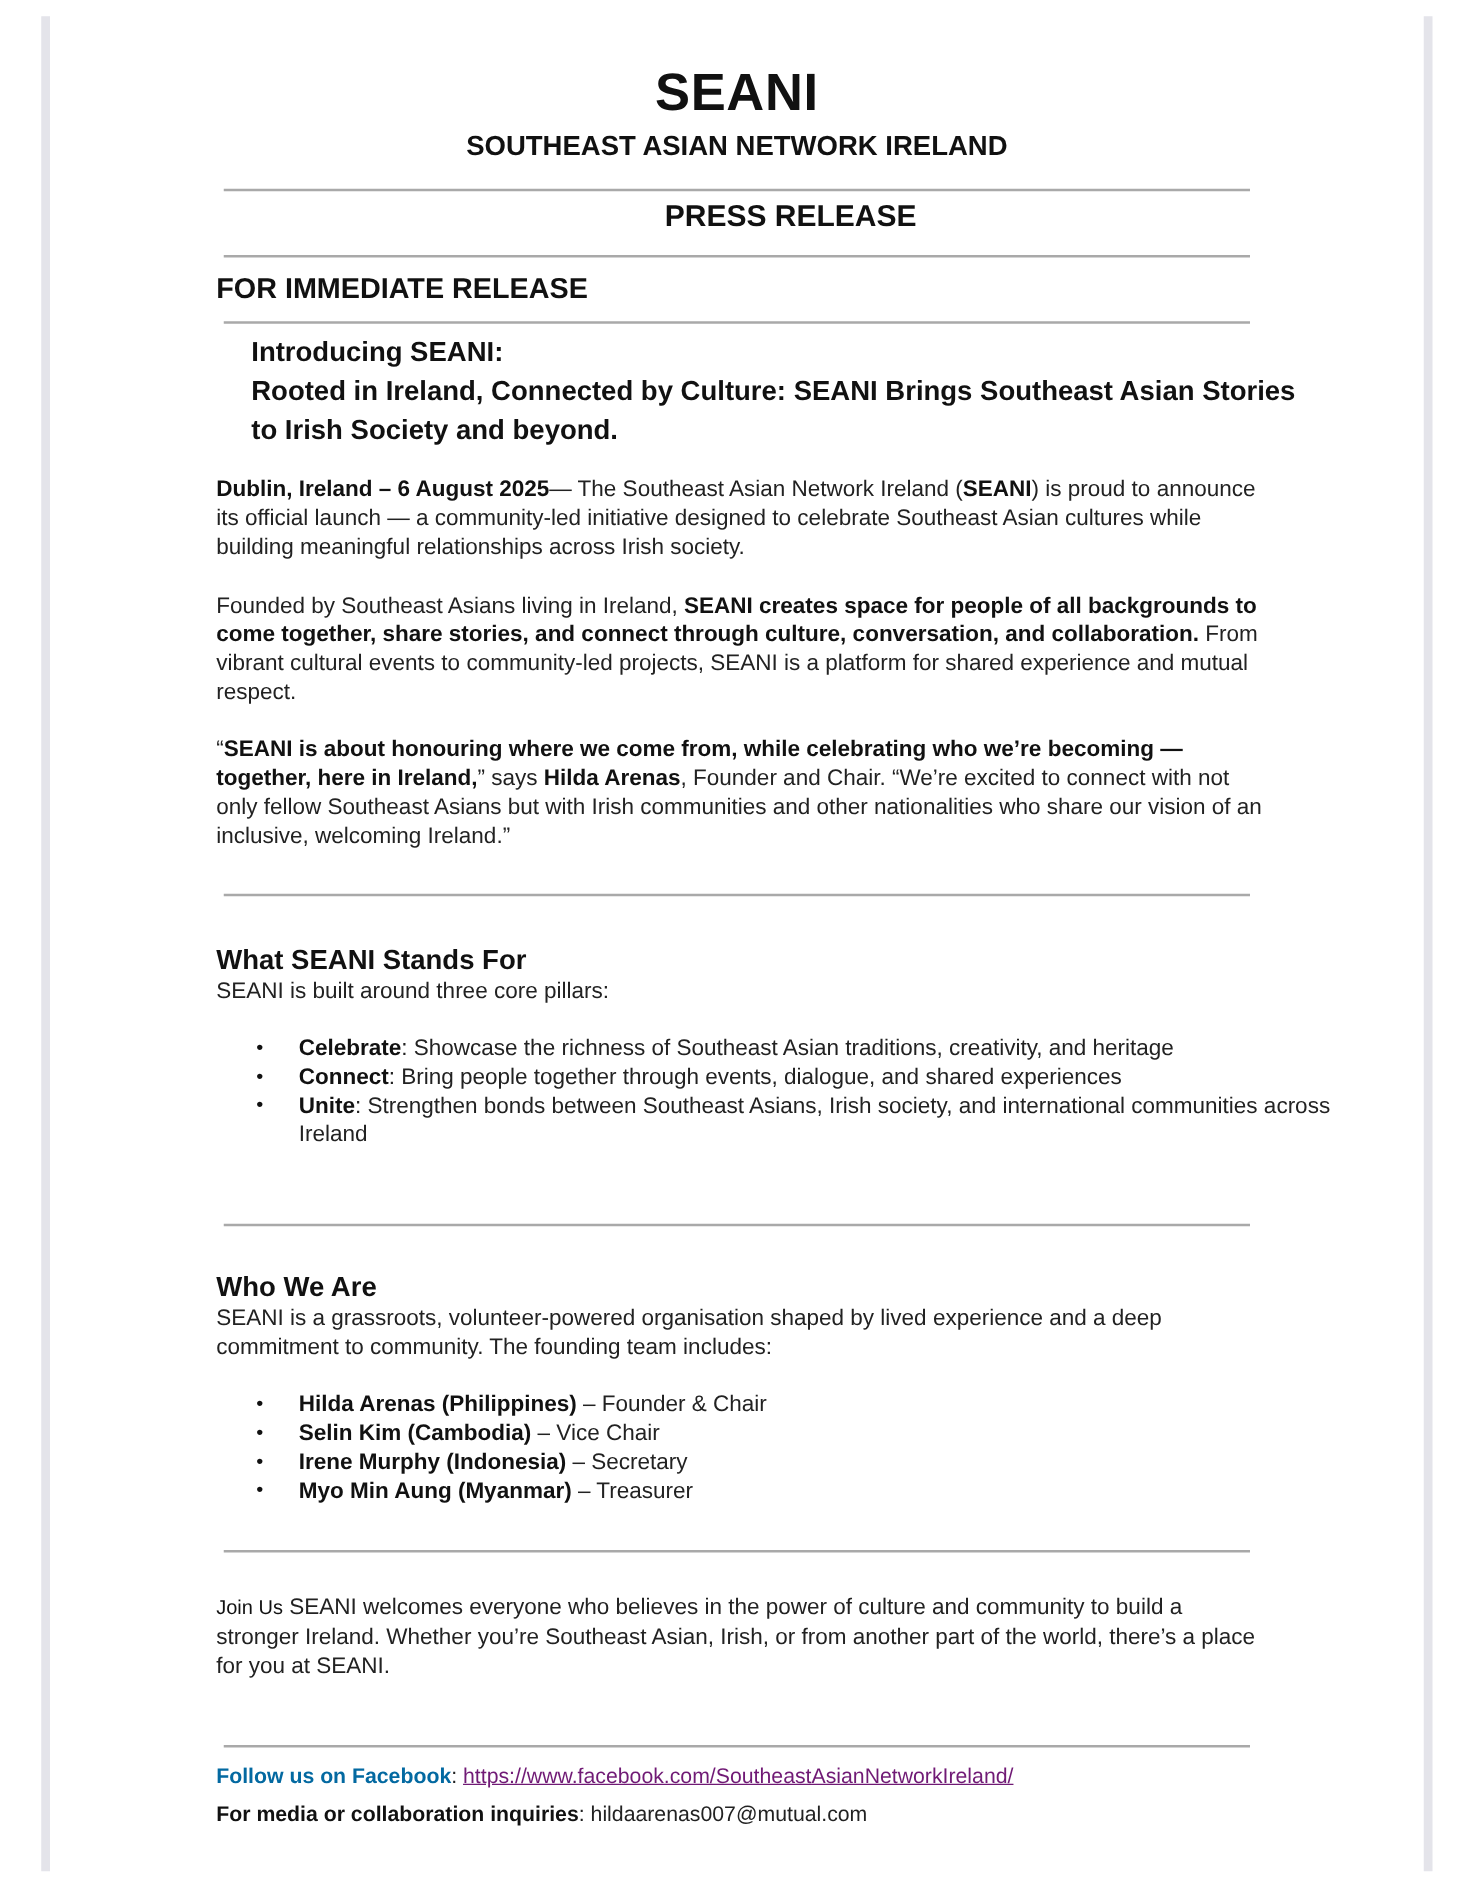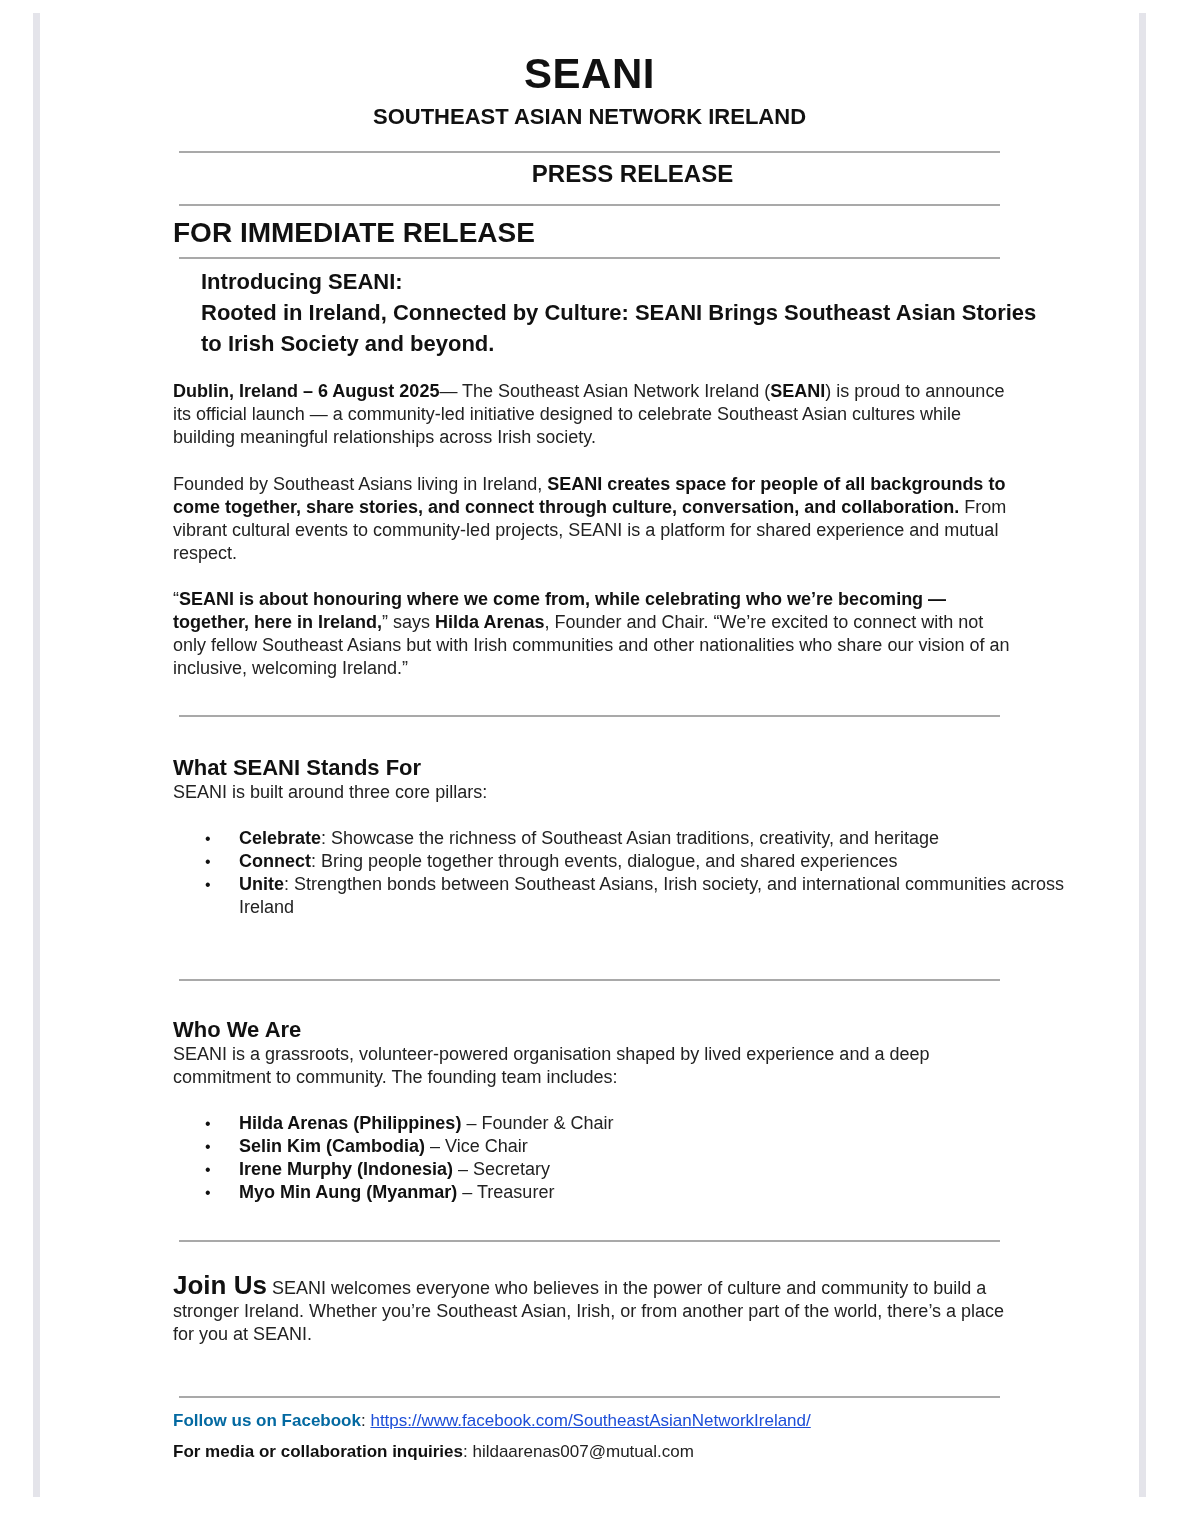--- a/index.html
+++ b/index.html
@@ -7,35 +7,35 @@
          font-family:"Liberation Sans", sans-serif; color:#111; }
   .edge { position:absolute; top:13px; height:1484px; width:7px; background:#e4e4ea; }
   .edge.left { left:33px; }
   .edge.right { left:1139px; }
   .abs { position:absolute; }
   .center { left:0; width:1179px; text-align:center; }
   .rule { position:absolute; left:179px; width:821px; height:2px; background:#a9a9a9; }
   .brand { top:50px; font-size:42px; font-weight:bold; letter-spacing:0.5px; }
   .subbrand { top:104px; font-size:22px; font-weight:bold; }
   .press { top:160px; font-size:24px; font-weight:bold;margin-left:43px; }
-  .imm { left:173px; top:217px; font-size:28px; font-weight:bold; }
+  .imm { left:173px; top:217px; font-size:23px; font-weight:bold; }
   .headline { left:173px; top:266px; width:840px; font-size:22px; font-weight:bold; line-height:31px;margin-left:28px; }
   .para { left:173px; width:840px; font-size:18px; line-height:23px; color:#222; }
   .para b { color:#111; }
   .h2 { left:173px; font-size:22px; font-weight:bold; }
   ul.list { position:absolute; left:173px; width:840px; margin:0; padding:0 0 0 66px;
             font-size:18px; line-height:23px; color:#222; list-style:none; }
   ul.list li { position:relative; }
   ul.list li .bullet { position:absolute; left:-34px; top:0; font-size:16px; color:#111; }
   ul.list b { color:#111; }
-  .join-title { font-size:26px; font-weight:bold; color:#111; }
+  .join-title { font-size:16px; font-weight:normal; color:#111; }
   .footer { left:173px; font-size:17px; color:#222; }
   .footer b { color:#111; }
   .fb-label { color:#0369a1; font-weight:bold; }
-  a.link { color:#1d4ed8; text-decoration:underline;text-align:right; }
+  a.link { color:#701a75; text-decoration:underline;text-align:right; }
 </style>
 </head>
 <body>
 
 <div class="edge left"></div>
 <div class="edge right"></div>
 
 <div class="abs center brand">SEANI</div>
 <div class="abs center subbrand">SOUTHEAST ASIAN NETWORK IRELAND</div>
 <div class="rule" style="top:151px"></div>

